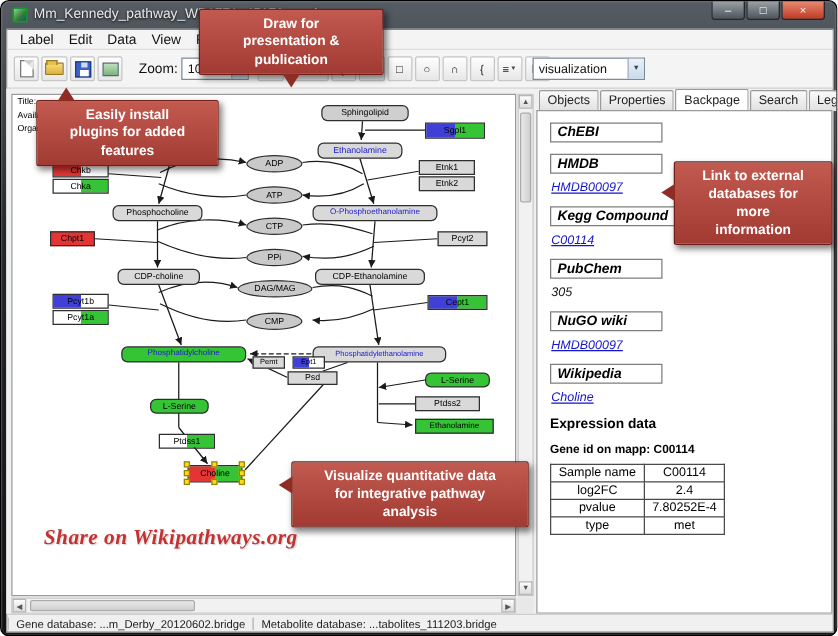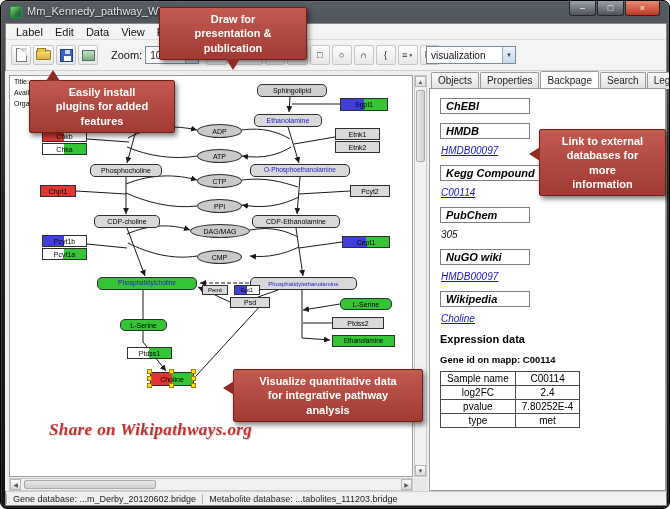--- a/index.html
+++ b/index.html
@@ -112,21 +112,21 @@
              padding:4px 20px; border-radius:2px; box-shadow:2px 3px 5px rgba(0,0,0,.5); line-height:1.3; }
   .arrow { position:absolute; width:0; height:0; }
   .callout-top { left:158px; top:6px; width:148px; }
   .callout-top .arrow { bottom:-11px; left:66px; border-left:7px solid transparent; border-right:7px solid transparent; border-top:11px solid #8f2c24; }
   .callout-left { left:28px; top:79px; width:146px; }
   .callout-left .arrow { top:-11px; left:16px; border-left:7px solid transparent; border-right:7px solid transparent; border-bottom:11px solid #8f2c24; }
   .callout-right { left:538px; top:128px; width:127px; }
   .callout-right .arrow { left:-11px; top:17px; border-top:7px solid transparent; border-bottom:7px solid transparent; border-right:11px solid #8f2c24; }
   .callout-bottom { left:232px; top:368px; width:190px; }
   .callout-bottom .arrow { left:-11px; top:11px; border-top:7px solid transparent; border-bottom:7px solid transparent; border-right:11px solid #8f2c24; }
-  .share-text { position:absolute; left:48px; top:419px; z-index:55; color:#c53030;
+  .share-text { position:absolute; left:34px; top:419px; z-index:55; color:#c53030;
                 font:bold italic 17px "Liberation Serif", serif; letter-spacing:.4px;
                 text-shadow:1px 1px 1px rgba(0,0,0,.18); }
 </style>
 </head>
 <body>
 
 <div class="frame">
 
   <div class="titlebar">
     <span class="app-icon"></span>

